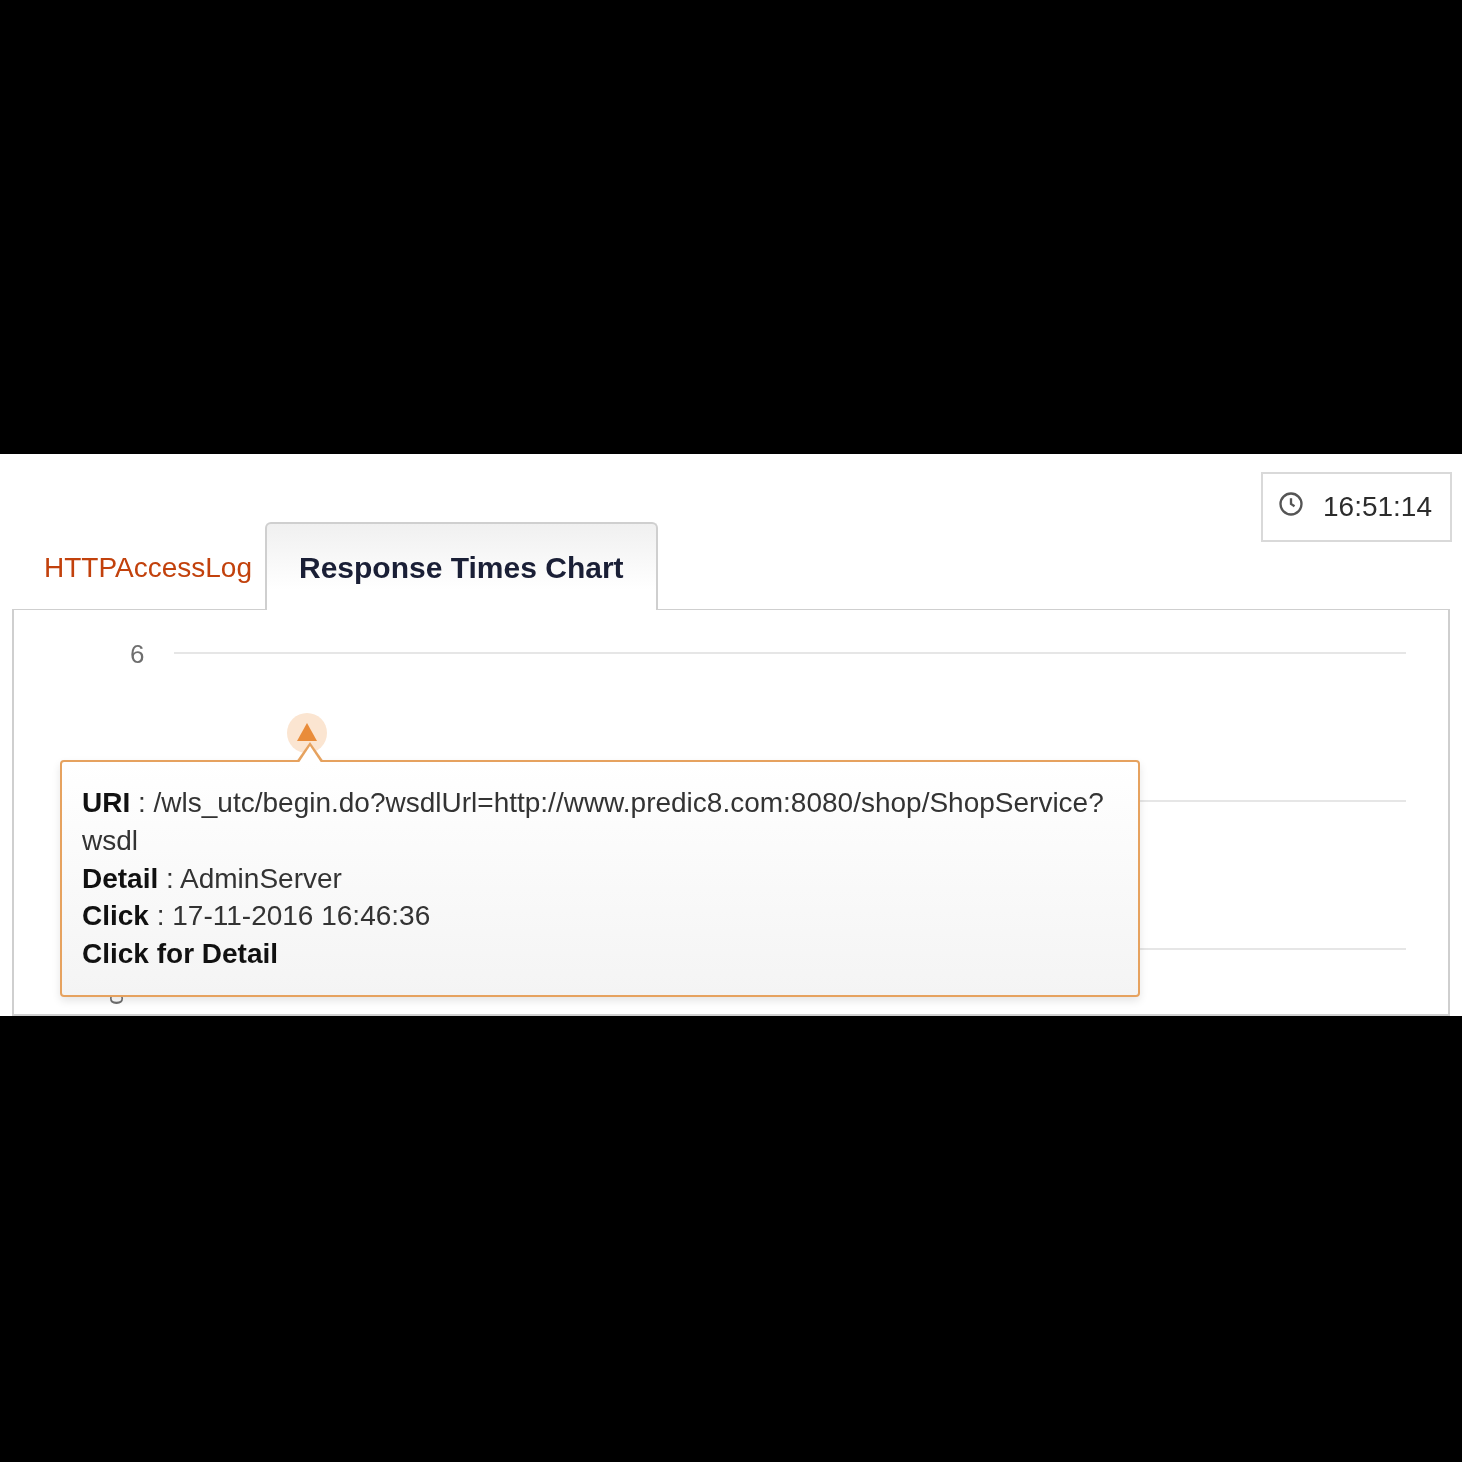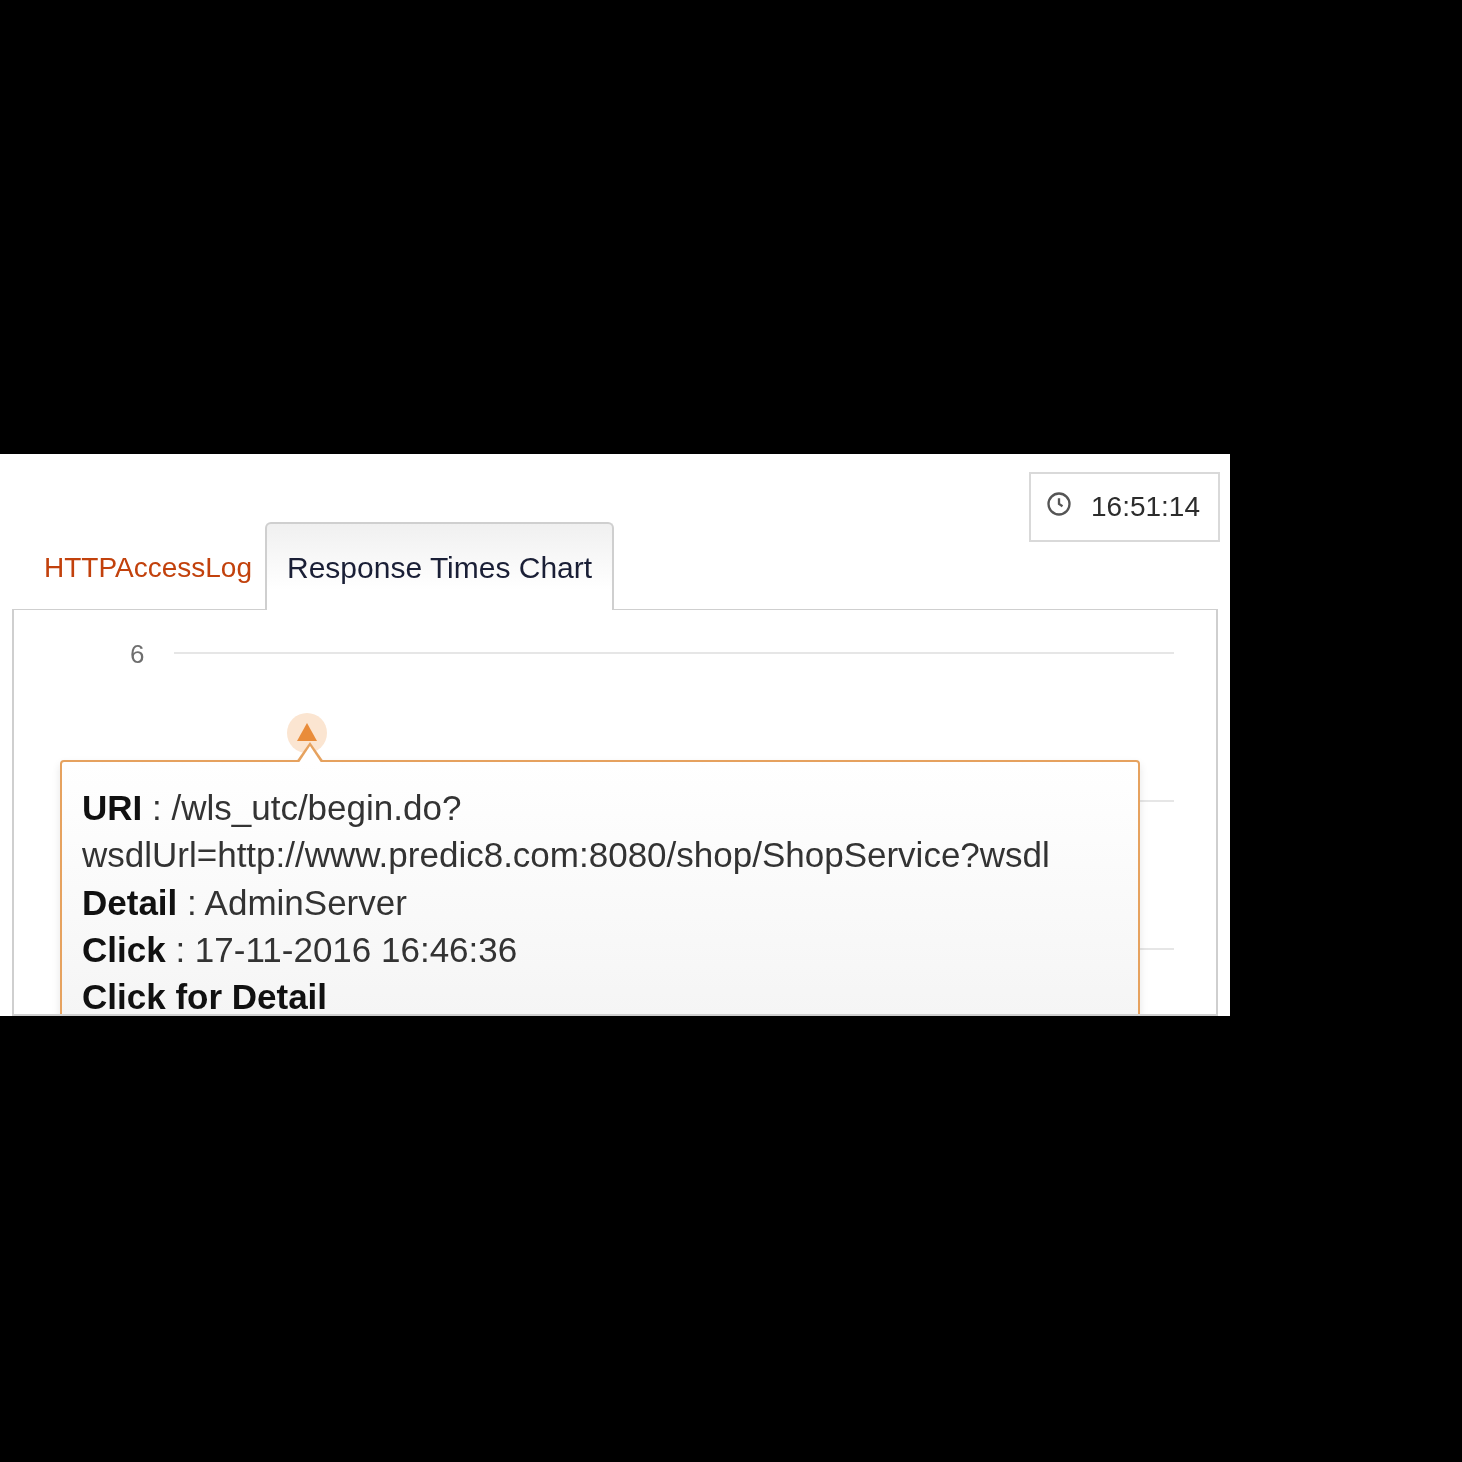--- a/index.html
+++ b/index.html
@@ -10,21 +10,21 @@
     background: #000;
     font-family: "Segoe UI", Arial, Helvetica, sans-serif;
     -webkit-font-smoothing: antialiased;
   }
 
   
   .stage {
     position: absolute;
     left: 0;
     top: 454px;
-    width: 1230px;
+    width: 1462px;
     height: 562px;
     background: #fff;
   }
 
   
   .clock-badge {
     position: absolute;
     right: 10px;
     top: 18px;
     height: 70px;
@@ -63,31 +63,31 @@
     font-size: 28px;
     color: #c2410c;
     font-weight: 500;
     cursor: pointer;
   }
   .tab-active {
     position: absolute;
     left: 265px;
     top: 68px;
     height: 88px;
-    padding: 0 20px;
+    padding: 0 32px;
     border: 2px solid #cfcfcf;
     border-bottom: 2px solid #fff;
     border-top-left-radius: 6px;
     border-top-right-radius: 6px;
     background: linear-gradient(#f0f0f0, #ffffff 75%);
     display: flex;
     align-items: center;
     font-size: 30px;
     color: #1a1f36;
-    font-weight: 400;
+    font-weight: 700;
     cursor: pointer;
   }
 
   
   .chart-panel {
     position: absolute;
     left: 12px;
     top: 156px;
     right: 12px;
     bottom: 0;
@@ -157,21 +157,21 @@
     top: 150px;
     width: 1080px;
     border: 2px solid #e6a25f;
     border-radius: 4px;
     background:
       linear-gradient(#ffffff, #f4f4f4);
     box-shadow: 0 4px 8px rgba(0,0,0,0.10);
     padding: 22px 30px 22px 20px;
     box-sizing: border-box;
     color: #333;
-    font-size: 35px;
+    font-size: 28px;
     line-height: 1.35;
   }
   .tooltip::before {
     content: "";
     position: absolute;
     left: 234px;
     top: -20px;
     width: 0;
     height: 0;
     border-left: 14px solid transparent;

